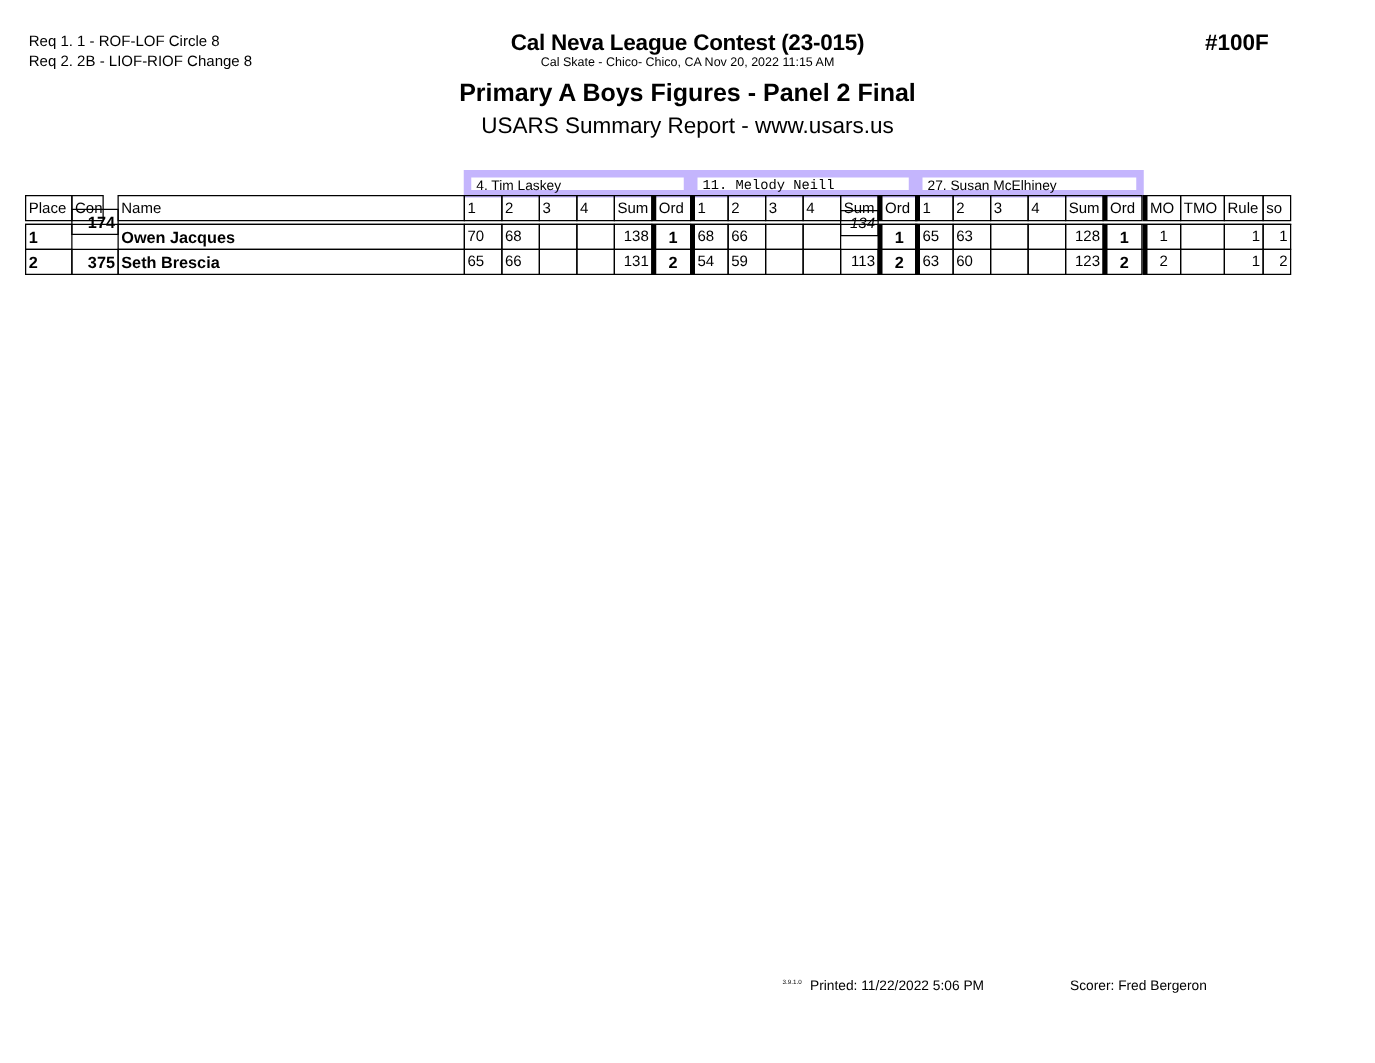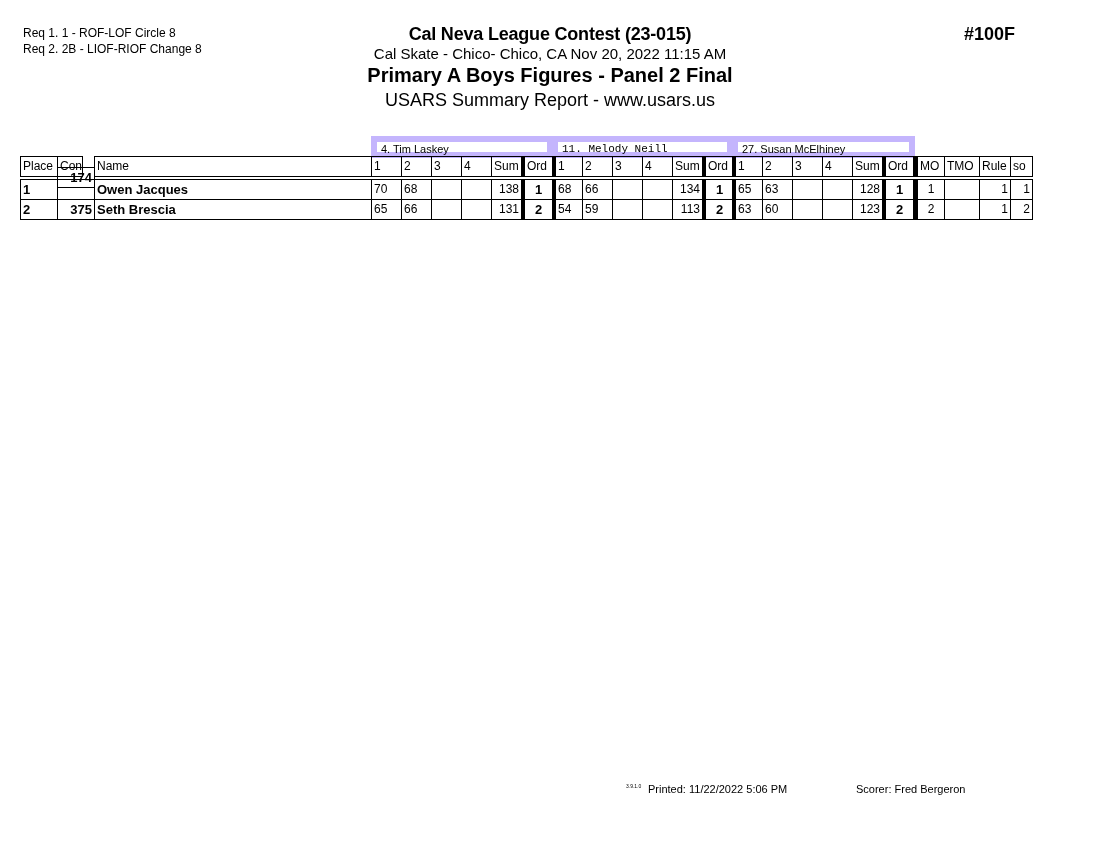--- a/index.html
+++ b/index.html
@@ -2,21 +2,21 @@
 <html><head>
 <meta charset="utf-8">
 <style>
   html, body { margin:0; padding:0; background:#ffffff; }
   body { width:1100px; height:850px; position:relative; overflow:hidden;
          font-family:"Liberation Sans", sans-serif; color:#000; }
   .abs { position:absolute; white-space:nowrap; }
   .req { left:23px; font-size:12px; line-height:16px; }
   .center { left:300px; width:500px; text-align:center; }
   .t1 { top:24px; font-size:18px; font-weight:bold; letter-spacing:-0.2px; }
-  .t2 { top:45px; font-size:15px; }
+  .t2 { top:45px; font-size:10px; }
   .t3 { top:64px; font-size:20px; font-weight:bold; }
   .t4 { top:90px; font-size:18px; }
   .evnum { left:964px; top:24px; font-size:18px; font-weight:bold; }
 
   
   .cell { position:absolute; box-sizing:border-box; border:1px solid #000; margin-left:-1px; margin-top:-1px;
           font-size:12px; line-height:19px; height:21px; padding:0 2px; overflow:hidden; white-space:nowrap; }
   .hdr { text-align:left; }
   .bold { font-weight:bold; font-size:13px; }
   .r { text-align:right; }
@@ -77,21 +77,21 @@
     <div class="cell " style="left: 372px; top: 180px; width: 31px;">70</div>
     <div class="cell " style="left: 402px; top: 180px; width: 31px;">68</div>
     <div class="cell " style="left: 432px; top: 180px; width: 31px;"></div>
     <div class="cell " style="left: 462px; top: 180px; width: 31px;"></div>
     <div class="cell r" style="left: 492px; top: 180px; width: 31px;">138</div>
     <div class="cell bold c thickL" style="left: 522px; top: 180px; width: 32px;">1</div>
     <div class="cell  thickL" style="left: 553px; top: 180px; width: 31px;">68</div>
     <div class="cell " style="left: 583px; top: 180px; width: 31px;">66</div>
     <div class="cell " style="left: 613px; top: 180px; width: 31px;"></div>
     <div class="cell " style="left: 643px; top: 180px; width: 31px;"></div>
-    <div class="cell r" style="left: 673px; top: 180px; width: 31px;">134</div>
+    <div class="cell r" style="left: 673px; top: 169px; width: 31px; font-style: italic;">134</div>
     <div class="cell bold c thickL" style="left: 703px; top: 180px; width: 32px;">1</div>
     <div class="cell  thickL" style="left: 733px; top: 180px; width: 31px;">65</div>
     <div class="cell " style="left: 763px; top: 180px; width: 31px;">63</div>
     <div class="cell " style="left: 793px; top: 180px; width: 31px;"></div>
     <div class="cell " style="left: 823px; top: 180px; width: 31px;"></div>
     <div class="cell r" style="left: 853px; top: 180px; width: 31px;">128</div>
     <div class="cell bold c thickL" style="left: 883px; top: 180px; width: 32px;">1</div>
     <div class="cell c thickL" style="left: 915px; top: 180px; width: 31px;">1</div>
     <div class="cell c" style="left: 945px; top: 180px; width: 36px;"></div>
     <div class="cell r" style="left: 980px; top: 180px; width: 32px;">1</div>

